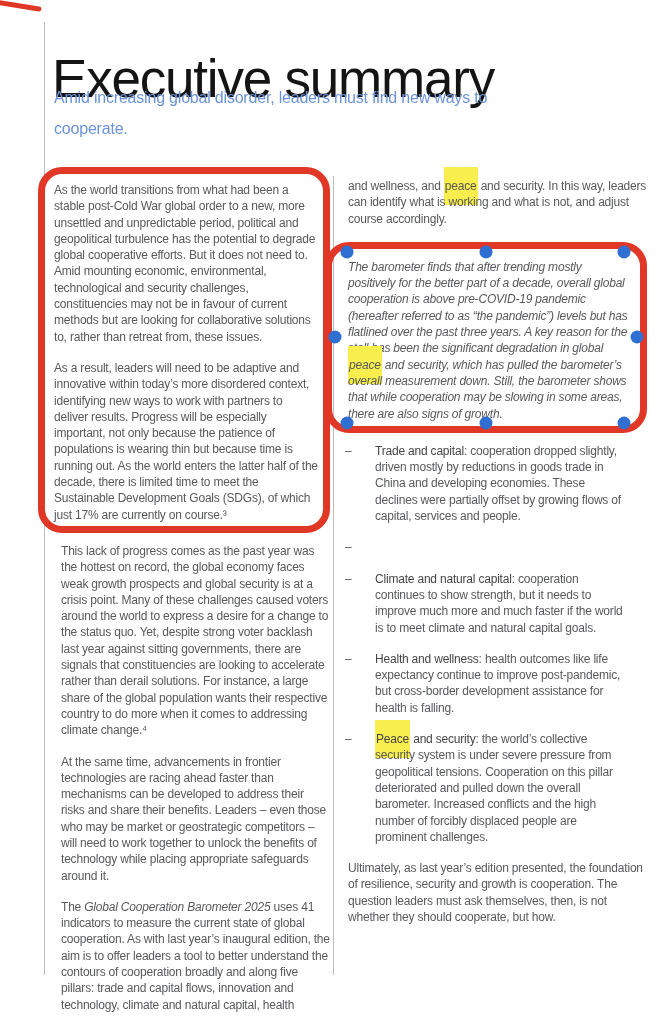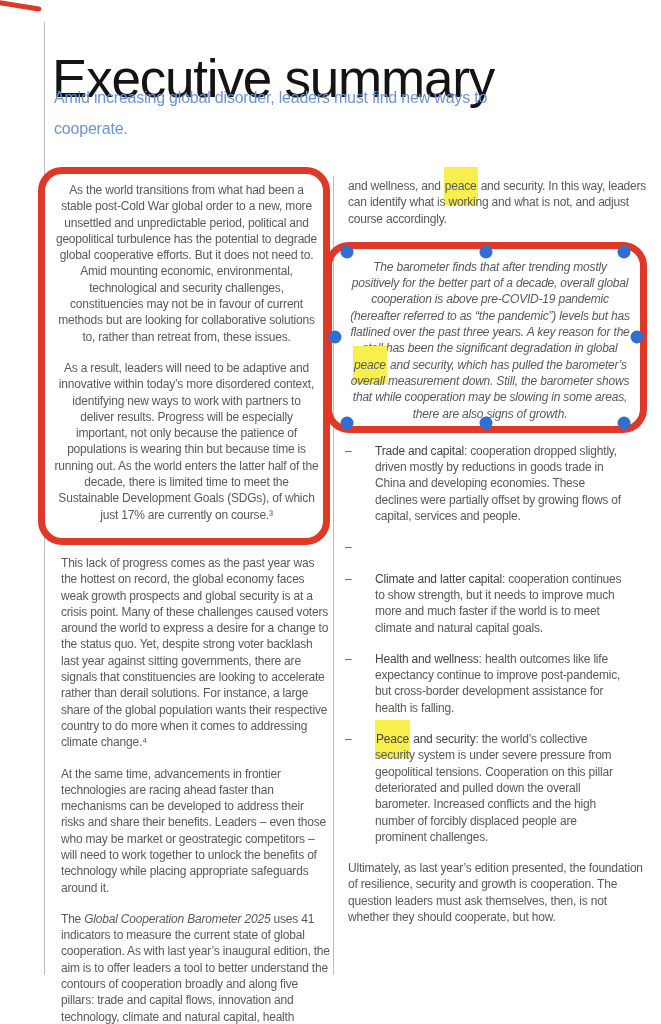--- a/index.html
+++ b/index.html
@@ -11,23 +11,23 @@
   .corner-streak{position:absolute;left:-8px;top:-1px;width:50px;height:5px;background:#e03726;
         transform:rotate(9deg);transform-origin:left center;border-radius:3px;z-index:4;}
   .title{position:absolute;left:52px;top:12px;font-size:53px;font-weight:400;color:#141414;
         letter-spacing:-1.2px;z-index:1;white-space:nowrap;}
   .subtitle{position:absolute;left:54px;top:82px;width:478px;font-size:16px;line-height:31px;
         color:#6b93db;letter-spacing:-0.2px;z-index:1;}
   .col{position:absolute;font-size:12px;line-height:16.3px;letter-spacing:-0.2px;z-index:1;}
   .col p{margin:0 0 15px 0;}
   .col-left{left:38px;top:167px;width:292px;}
   .col-right{left:325px;top:178px;width:322px;}
-  .red-box{border:7px solid #e03726;border-radius:24px;box-sizing:border-box;z-index:2;text-align:center;}
+  .red-box{border:7px solid #e03726;border-radius:24px;box-sizing:border-box;z-index:2;}
   .left-box{padding:8px 4px 3px 9px;margin-bottom:10px;}
-  .left-box p:last-child{margin-bottom:12px;}
+  .left-box p:last-child{margin-bottom:0;}
   .right-box{position:relative;margin-top:2px;padding:10px 8px 4px 16px;font-style:italic;}
   .right-box p{margin:0;}
   .pad-text{padding-left:23px;}
   .hl{background:#f8ee4e;padding:12px 1px;}
   .lead{font-weight:400;color:#454547;}
   .bullets{margin-top:10px;}
   .bullet{display:flex;margin:0 20px 15px 20px;}
   .bullet .dash{width:30px;flex:0 0 30px;}
   .bullet .btext{flex:1;}
   .closing{margin-top:0;}
@@ -78,21 +78,21 @@
     <div class="bullets">
       <div class="bullet">
         <span class="dash">–</span>
         <span class="btext"><span class="lead">Trade and capital</span><span>: cooperation dropped slightly, driven mostly by reductions in goods trade in China and developing economies. These declines were partially offset by growing flows of capital, services and people.</span></span>
       </div>
       <div class="bullet">
         <span class="dash">–</span>
       </div>
       <div class="bullet">
         <span class="dash">–</span>
-        <span class="btext"><span class="lead">Climate and latter capital</span><span>: cooperation continues to show strength, but it needs to improve much more and much faster if the world is to meet climate and natural capital goals.</span></span>
+        <span class="btext"><span class="lead">Climate and natural capital</span><span>: cooperation continues to show strength, but it needs to improve much more and much faster if the world is to meet climate and natural capital goals.</span></span>
       </div>
       <div class="bullet">
         <span class="dash">–</span>
         <span class="btext"><span class="lead">Health and wellness</span><span>: health outcomes like life expectancy continue to improve post-pandemic, but cross-border development assistance for health is falling.</span></span>
       </div>
       <div class="bullet">
         <span class="dash">–</span>
         <span class="btext"><span class="lead hl">Peace</span><span class="lead"> and security</span><span>: the world’s collective security system is under severe pressure from geopolitical tensions. Cooperation on this pillar deteriorated and pulled down the overall barometer. Increased conflicts and the high number of forcibly displaced people are prominent challenges.</span></span>
       </div>
     </div>

